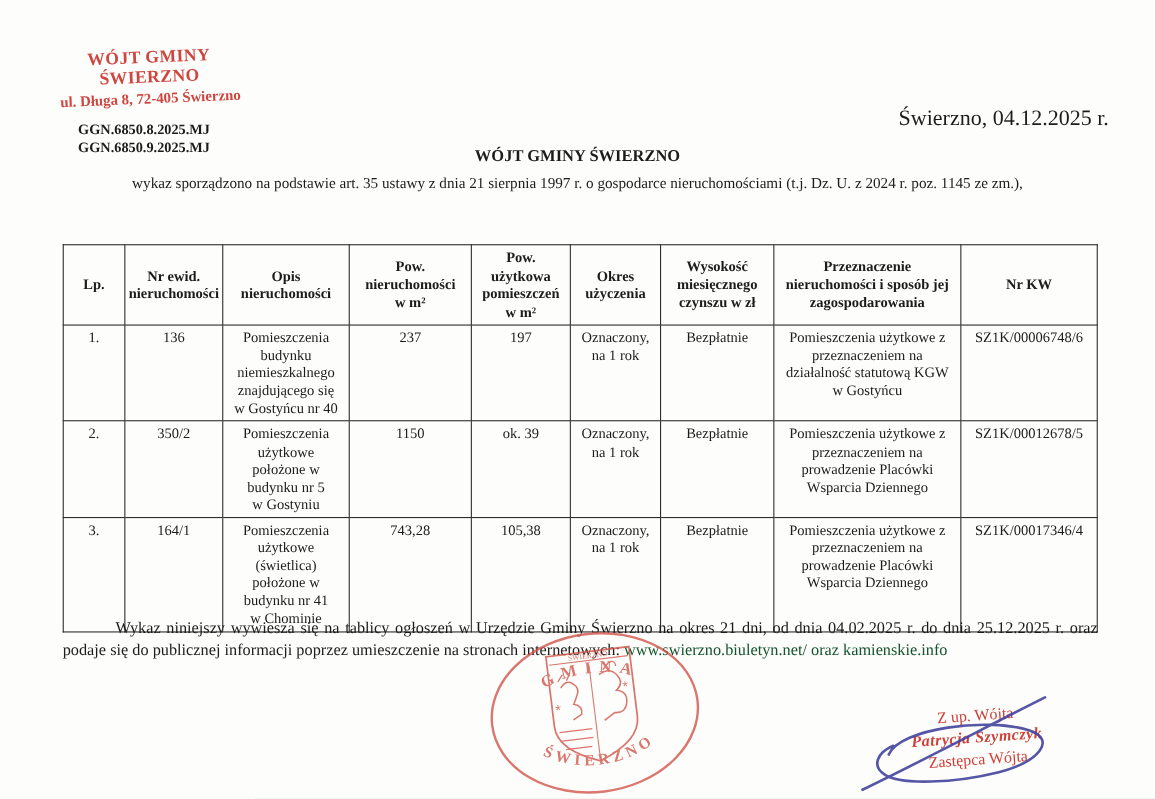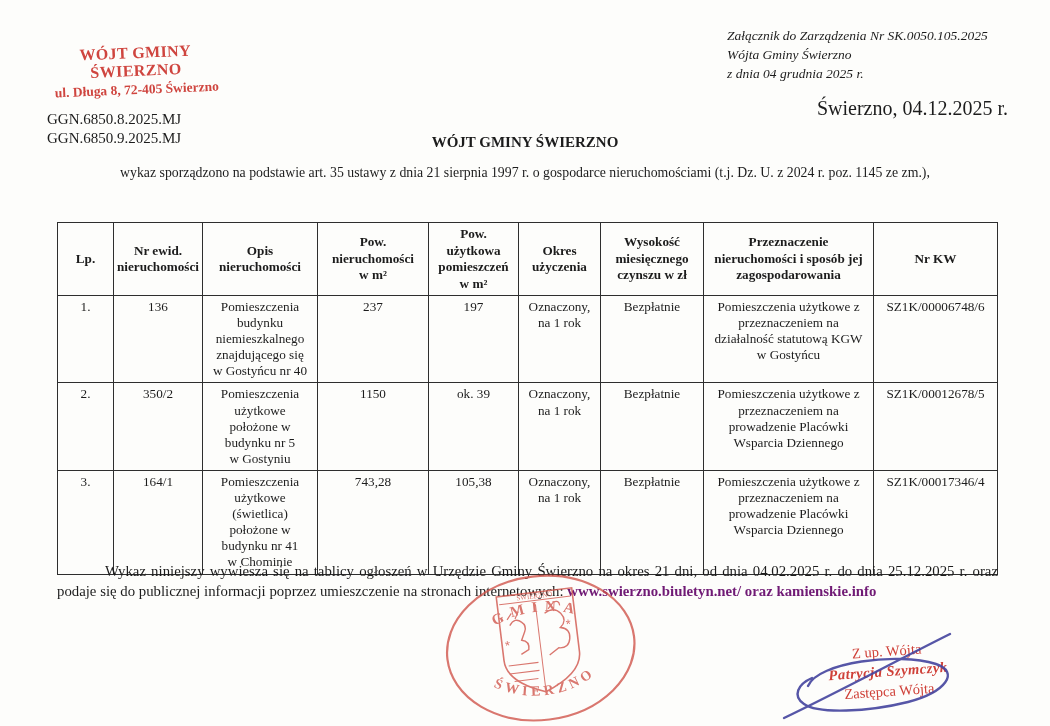--- a/index.html
+++ b/index.html
@@ -28,30 +28,30 @@
     position:absolute;left:727px;top:27px;width:320px;
     font-style:italic;font-size:13.5px;line-height:1.4;
   }
 
   .place-date{
     position:absolute;right:42px;top:97px;
     font-size:20px;
   }
 
   .refs{
-    position:absolute;left:47px;top:110px;
-    font-weight:normal;font-size:15px;line-height:1.25;
+    position:absolute;left:71px;top:110px;
+    font-weight:bold;font-size:13px;line-height:1.25;
   }
 
   .title-block{
     position:absolute;left:0;top:132px;width:1050px;
     text-align:center;line-height:1.42;
   }
   .title-block .t{font-weight:bold;font-size:15px;}
-  .title-block .subtitle{font-size:13.8px;font-weight:normal;margin-top:10px;}
+  .title-block .subtitle{font-size:13.8px;font-weight:normal;margin-top:4px;}
 
   
   table.wykaz{
     position:absolute;left:57px;top:222px;width:940px;
     border-collapse:collapse;table-layout:fixed;
     font-size:13.2px;
   }
   table.wykaz th, table.wykaz td{
     border:1.4px solid #2e2e2e;
     white-space:pre-line;
@@ -63,21 +63,21 @@
   table.wykaz td{vertical-align:top;line-height:1.22;}
   tr.r1{height:71px;} tr.r2{height:74px;} tr.r3{height:90px;}
   td.pad16{padding-top:17px;} td.pad14{padding-top:14px;} td.pad22{padding-top:23px;}
 
   
   .footer-text{
     position:absolute;left:57px;top:561px;width:941px;
     font-size:14.8px;line-height:1.38;text-align:justify;
   }
   .footer-text p{margin:0;text-indent:48px;}
-  .weblink{color:#701a75;font-weight:bold;}
+  .weblink{color:#14532d;}
 
   
   .round-stamp{
     position:absolute;left:441px;top:570px;width:200px;height:160px;
     transform:rotate(-7deg);
     opacity:.78;
   }
   
   .sig-stamp{
     position:absolute;left:798px;top:641px;width:180px;
@@ -93,25 +93,20 @@
 </head>
 <body>
 
 <div class="page">
 
   <div class="sender-stamp">
     <div class="l1">WÓJT GMINY ŚWIERZNO</div>
     <div class="l2">ul. Długa 8, 72-405 Świerzno</div>
   </div>
 
-  <div class="attachment-note">
-    <div>Załącznik do Zarządzenia Nr SK.0050.105.2025</div>
-    <div>Wójta Gminy Świerzno</div>
-    <div>z dnia 04 grudnia 2025 r.</div>
-  </div>
 
   <div class="place-date">Świerzno, 04.12.2025 r.</div>
 
   <div class="refs">
     <div>GGN.6850.8.2025.MJ</div>
     <div>GGN.6850.9.2025.MJ</div>
   </div>
 
   <div class="title-block">
     <div class="t">WÓJT GMINY ŚWIERZNO</div>

